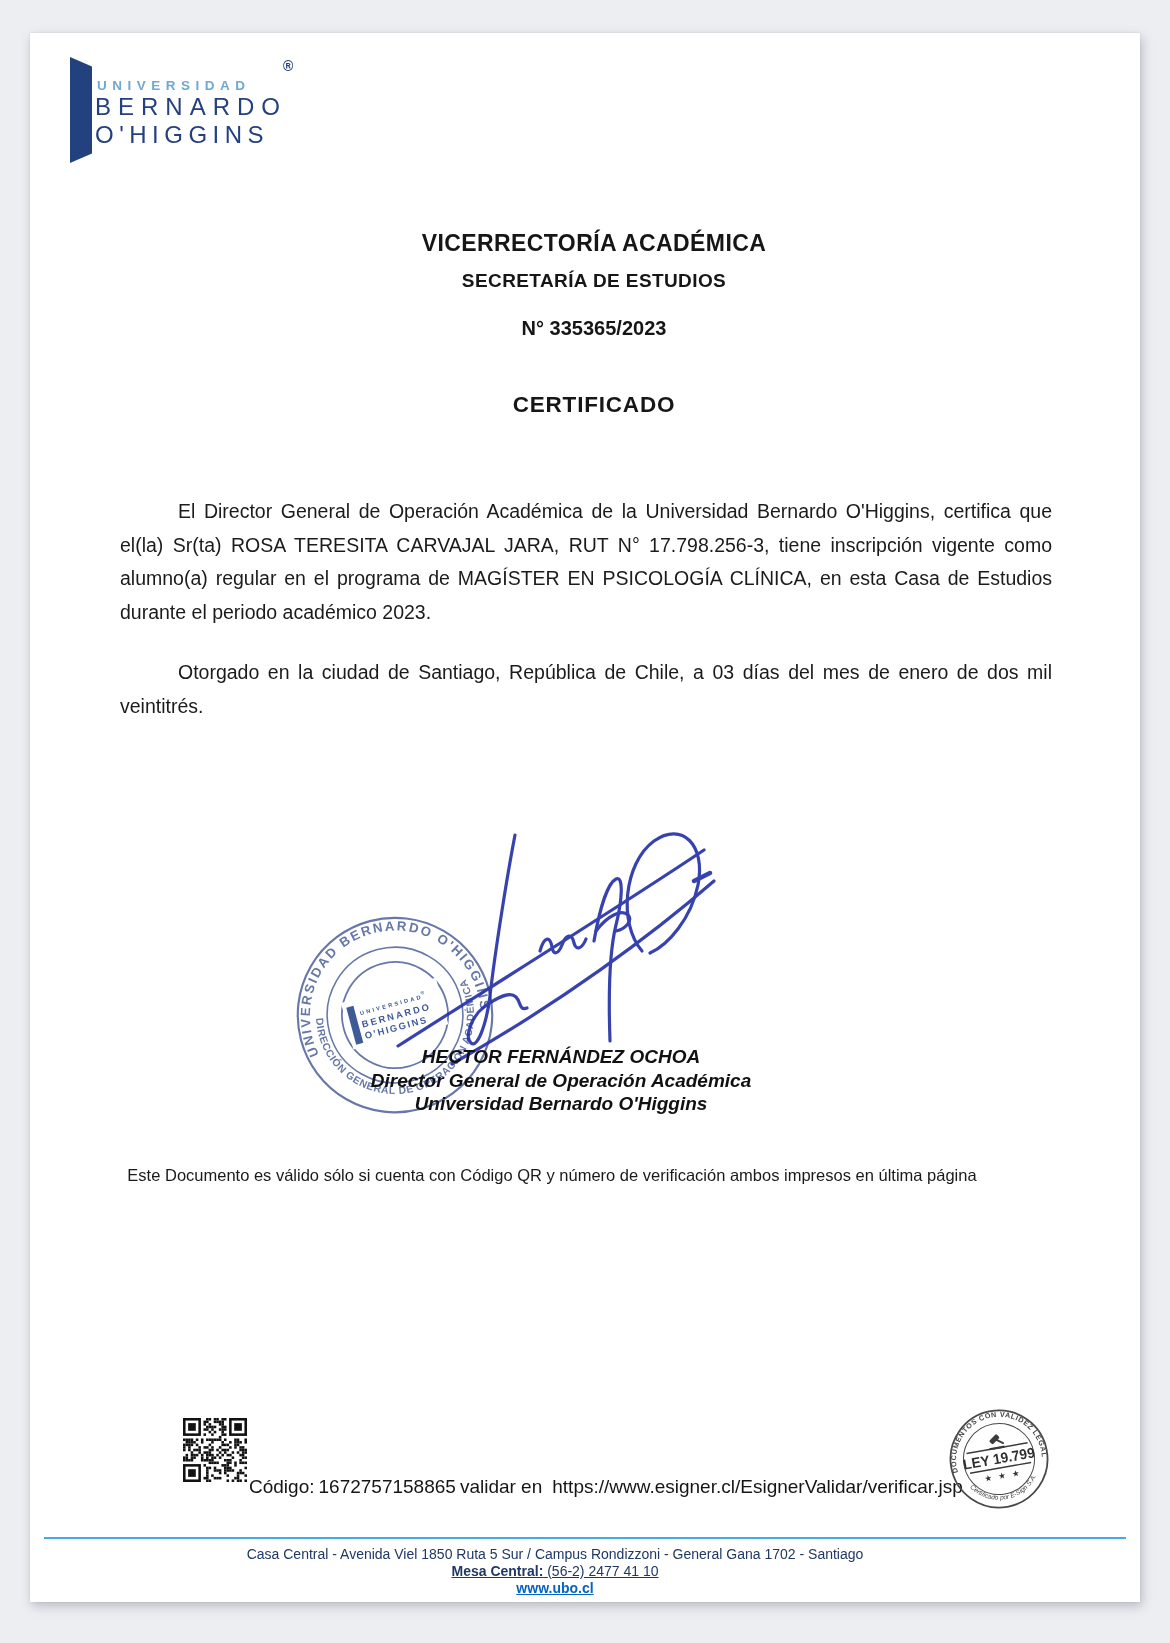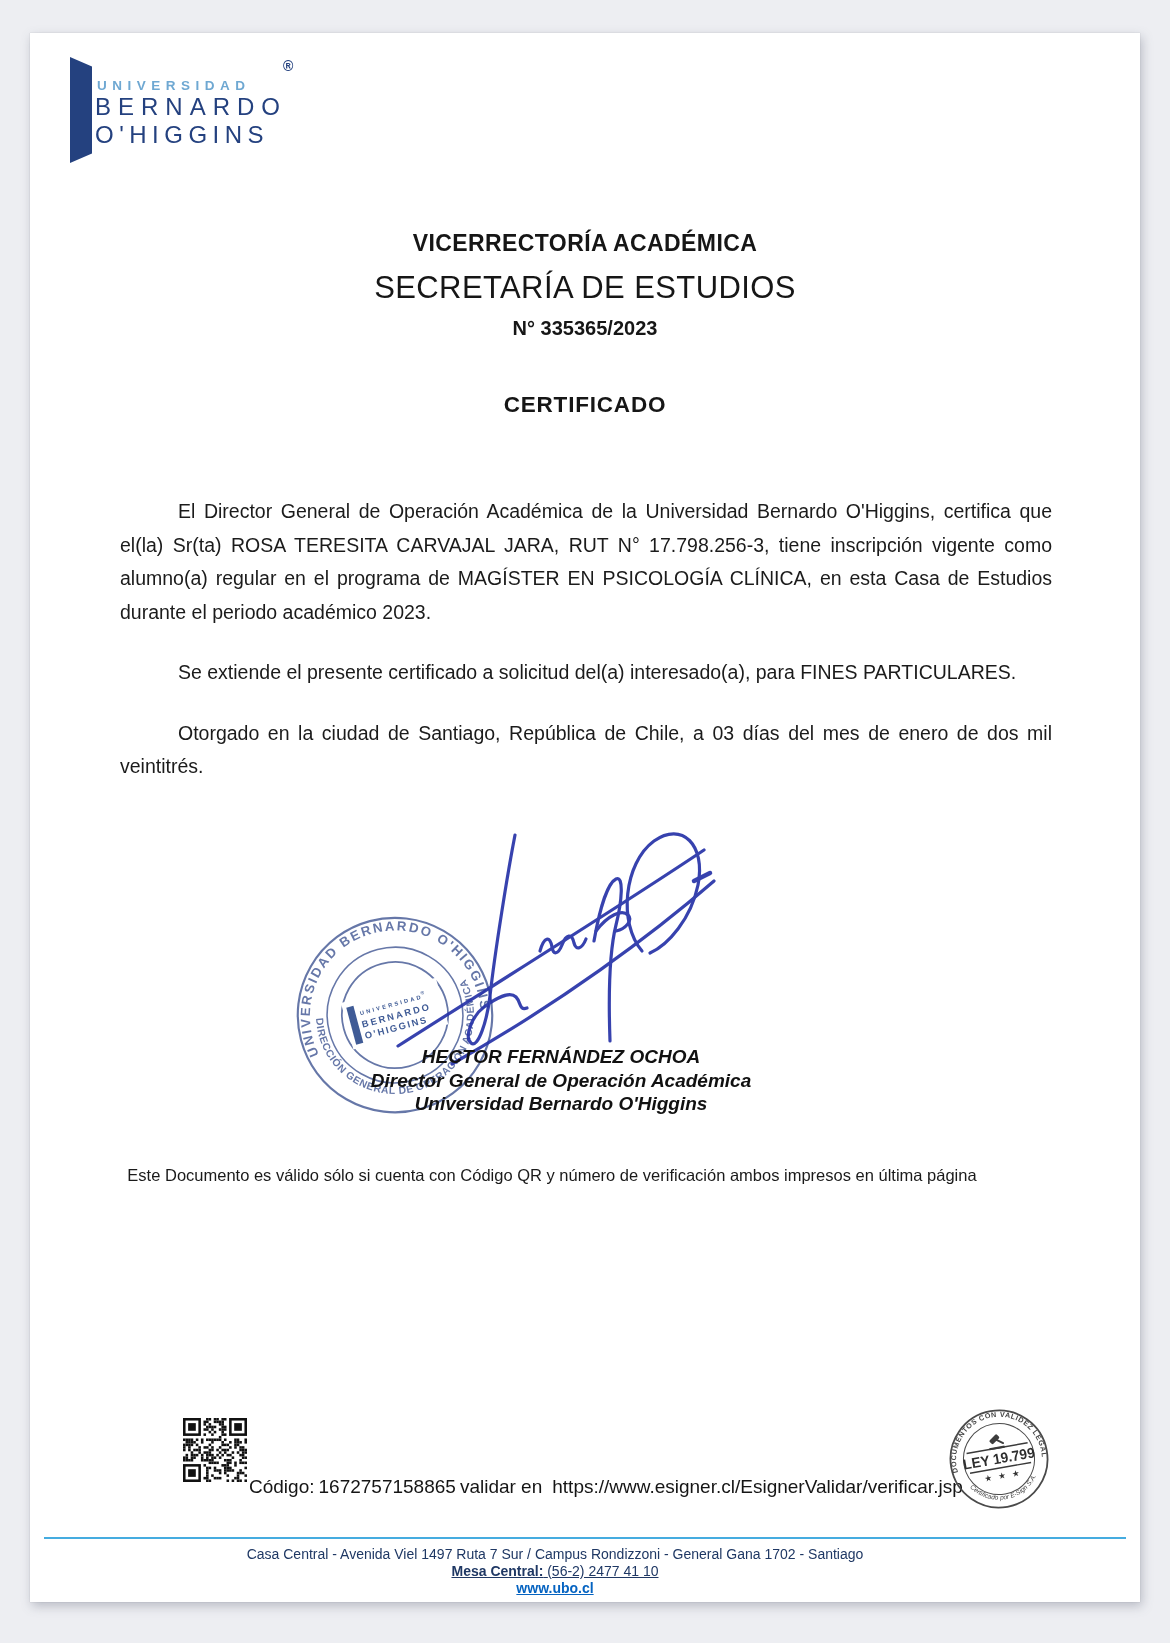--- a/index.html
+++ b/index.html
@@ -18,23 +18,23 @@
   .abs{position:absolute;}
   
   .logo-bar{left:40px;top:24px;width:22px;height:106px;background:#24417F;
     clip-path:polygon(0 0,100% 9%,100% 91%,0 100%);}
   .logo-universidad{left:67px;top:45px;font-size:13.5px;letter-spacing:5.5px;
     color:#6FA8D2;font-weight:600;}
   .logo-reg{left:253px;top:25px;font-size:14px;color:#24417F;font-weight:600;}
   .logo-bernardo{left:65px;top:60px;font-size:24px;letter-spacing:7px;color:#24417F;}
   .logo-ohiggins{left:65px;top:88px;font-size:24px;letter-spacing:5.5px;color:#24417F;}
   
-  .center-block{left:0;width:1110px;text-align:center;color:#161616;}
+  .center-block{left:0;width:1110px;text-align:center;color:#161616;padding-left:9px;}
   .h-line1{top:197px;font-size:23px;font-weight:bold;letter-spacing:.4px;}
-  .h-line2{top:237px;font-size:31px;font-weight:normal;letter-spacing:.4px;}
+  .h-line2{top:237px;font-size:19px;font-weight:bold;letter-spacing:.4px;}
   .h-num{top:284px;font-size:20px;font-weight:bold;}
   .h-cert{top:359px;font-size:22.5px;font-weight:bold;letter-spacing:.8px;}
   
   .bodytext{left:90px;top:462px;width:932px;color:#1b1b1b;}
   .bodytext p{margin:0 0 27px 0;font-size:19.5px;line-height:33.5px;
     text-align:justify;text-indent:58px;}
   .b{font-weight:normal;}
   
   .seal-svg{left:255px;top:868px;width:220px;height:234px;}
   .sig-svg{left:350px;top:778px;width:350px;height:272px;}
@@ -68,21 +68,20 @@
   <div class="abs logo-bernardo">BERNARDO</div>
   <div class="abs logo-ohiggins">O'HIGGINS</div>
 
   <div class="abs center-block h-line1">VICERRECTORÍA ACADÉMICA</div>
   <div class="abs center-block h-line2">SECRETARÍA DE ESTUDIOS</div>
   <div class="abs center-block h-num">N° 335365/2023</div>
   <div class="abs center-block h-cert">CERTIFICADO</div>
 
   <div class="abs bodytext">
     <p><span>El Director General de Operación Académica de la Universidad Bernardo O'Higgins, certifica que el(la) Sr(ta) </span><span class="b">ROSA TERESITA CARVAJAL JARA</span><span>, </span><span class="b">RUT N° 17.798.256-3</span><span>, tiene inscripción vigente como alumno(a) regular en el programa de </span><span class="b">MAGÍSTER EN PSICOLOGÍA CLÍNICA</span><span>, en esta Casa de Estudios durante el periodo académico 2023.</span></p>
-    <p><span>Se extiende el presente certificado a solicitud del(a) interesado(a), para </span><span class="b">FINES PARTICULARES.</span></p>
     <p><span>Otorgado en la ciudad de Santiago, República de Chile, a 03 días del mes de enero de dos mil veintitrés.</span></p>
   </div>
 
   <svg class="abs seal-svg" viewBox="-112 -114 224 234">
     <g transform="rotate(-15)" stroke="#56699F" fill="none" opacity="0.9">
       <circle r="99" stroke-width="2.2"></circle>
       <circle r="69" stroke-width="1.6"></circle>
       <circle r="54" stroke-width="1.8"></circle>
       <defs>
         <path id="sealTop" d="M -82,30 A 87,87 0 1 1 82,30"></path>
@@ -368,21 +367,21 @@
         <path d="M -9,9 h 18 v 2.6 h -18 z"></path>
       </g>
       <line x1="-31" y1="-11" x2="31" y2="-11" stroke="#3a3a3a" stroke-width="1.4"></line>
       <text x="0" y="4.5" font-size="14.5" font-weight="bold" fill="#2e2e2e" text-anchor="middle" transform="scale(0.95,1)">LEY 19.799</text>
       <line x1="-31" y1="9" x2="31" y2="9" stroke="#3a3a3a" stroke-width="1.4"></line>
       <text x="1" y="20" font-size="8.5" letter-spacing="2" fill="#333" text-anchor="middle">★ ★ ★</text>
     </g>
   </svg>
 
   <div class="abs footer-rule"></div>
-  <div class="abs footer-line f-address">Casa Central - Avenida Viel 1497 Ruta 7 Sur /  Campus Rondizzoni - General Gana 1702 - Santiago</div>
+  <div class="abs footer-line f-address">Casa Central - Avenida Viel 1850 Ruta 5 Sur /  Campus Rondizzoni - General Gana 1702 - Santiago</div>
   <div class="abs footer-line f-phone">
     <b>Mesa Central:</b>
     <span>(56-2) 2477 41 10</span>
   </div>
   <div class="abs footer-line f-site">
     <span class="link">www.ubo.cl</span>
   </div>
 
 </div>
 

